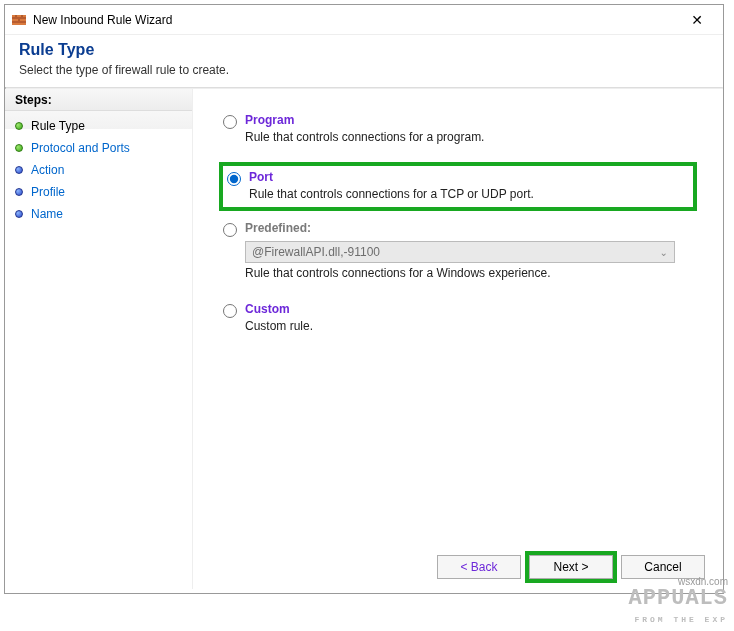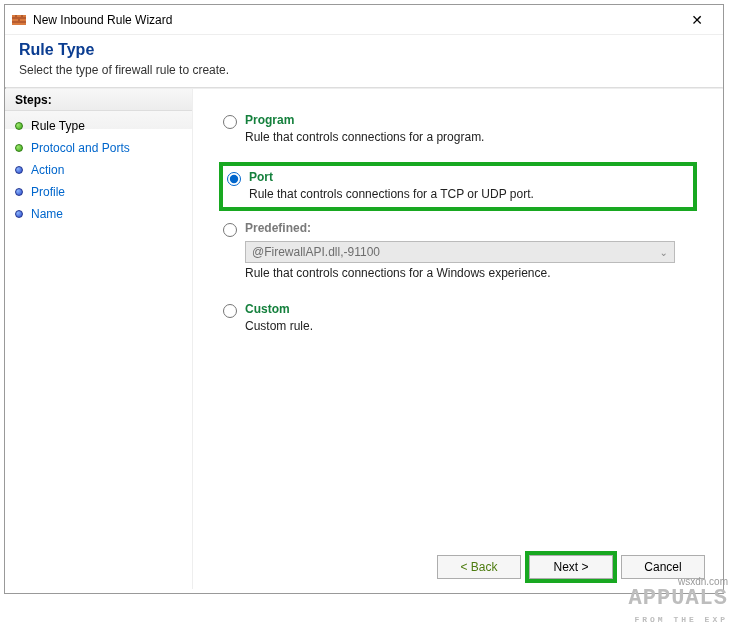--- a/index.html
+++ b/index.html
@@ -131,21 +131,21 @@
       padding: 6px 6px 8px 6px;
       margin-bottom: 10px;
     }
     .option input[type=radio] {
       margin: 2px 8px 0 0;
       width: 14px;
       height: 14px;
       accent-color: #0066cc;
     }
     .option .opt-body { flex: 1; }
-    .opt-title { font-weight: bold; font-size: 12px; color: #15803d; }
+    .opt-title { font-weight: bold; font-size: 12px; color: #6d28d9; }
     .opt-title.disabled { color: #7a7a7a; }
     .opt-desc { font-size: 12px; color: #222; margin-top: 3px; }
     .select-box {
       margin-top: 6px;
       width: 430px;
       height: 22px;
       border: 1px solid #bbb;
       background: #e9e9e9;
       color: #6e6e6e;
       font-size: 12px;
@@ -174,21 +174,21 @@
       height: 24px;
       border: 1px solid #adadad;
       background: #f6f6f6;
       font-size: 12px;
       cursor: pointer;
       display: flex;
       align-items: center;
       justify-content: center;
     }
     .btn.disabled {
-      color: #4d7c0f;
+      color: #6d28d9;
       cursor: default;
     }
     .btn.primary {
       border: 1px solid #adadad;
     }
     .btn-highlight {
       outline: 4px solid #18a821;
       outline-offset: 0px;
     }
     .watermark {

